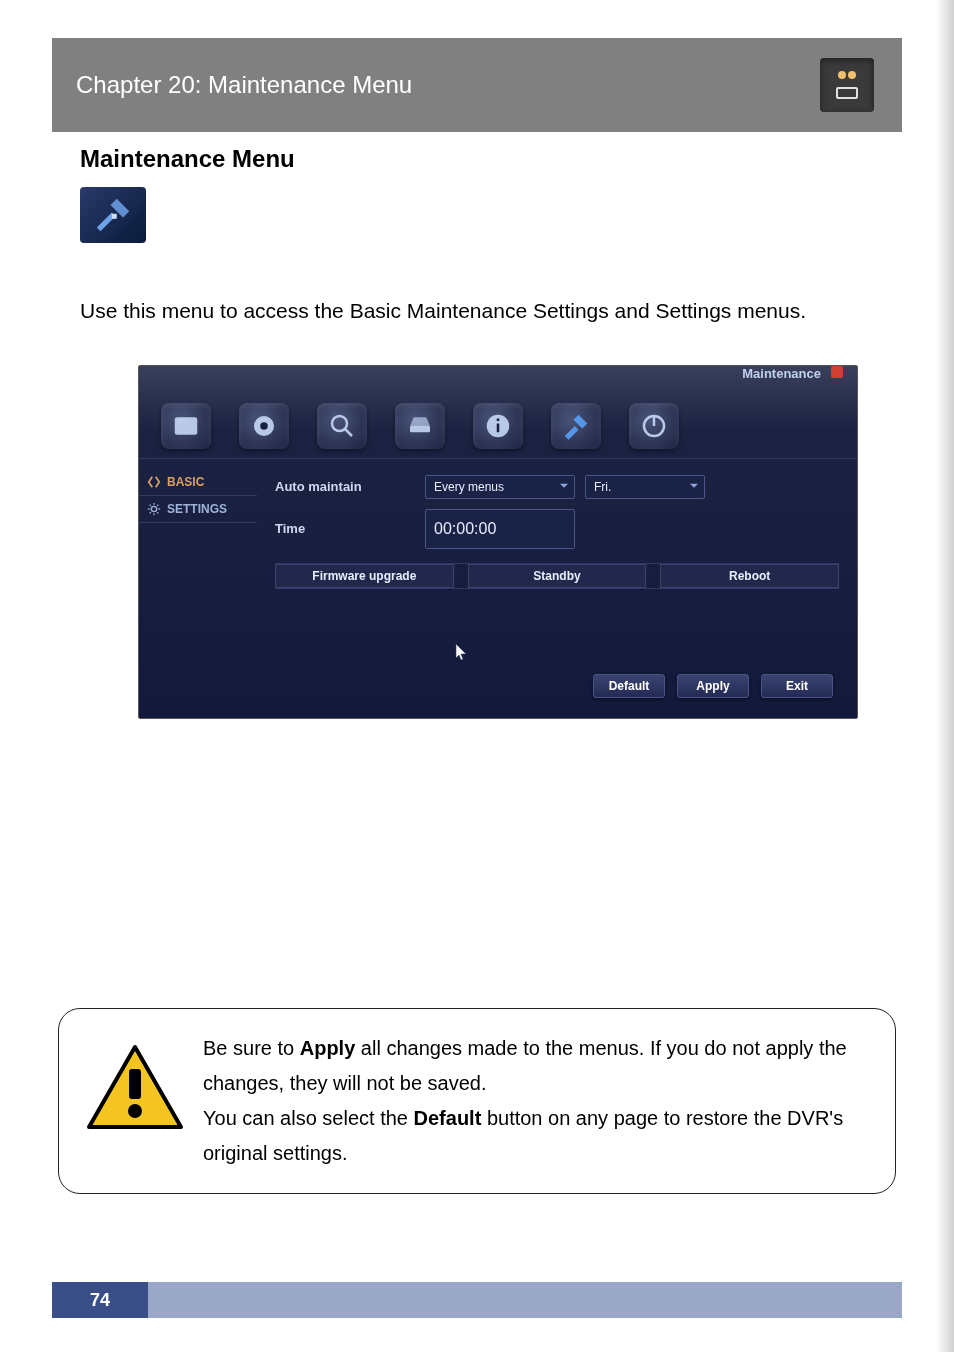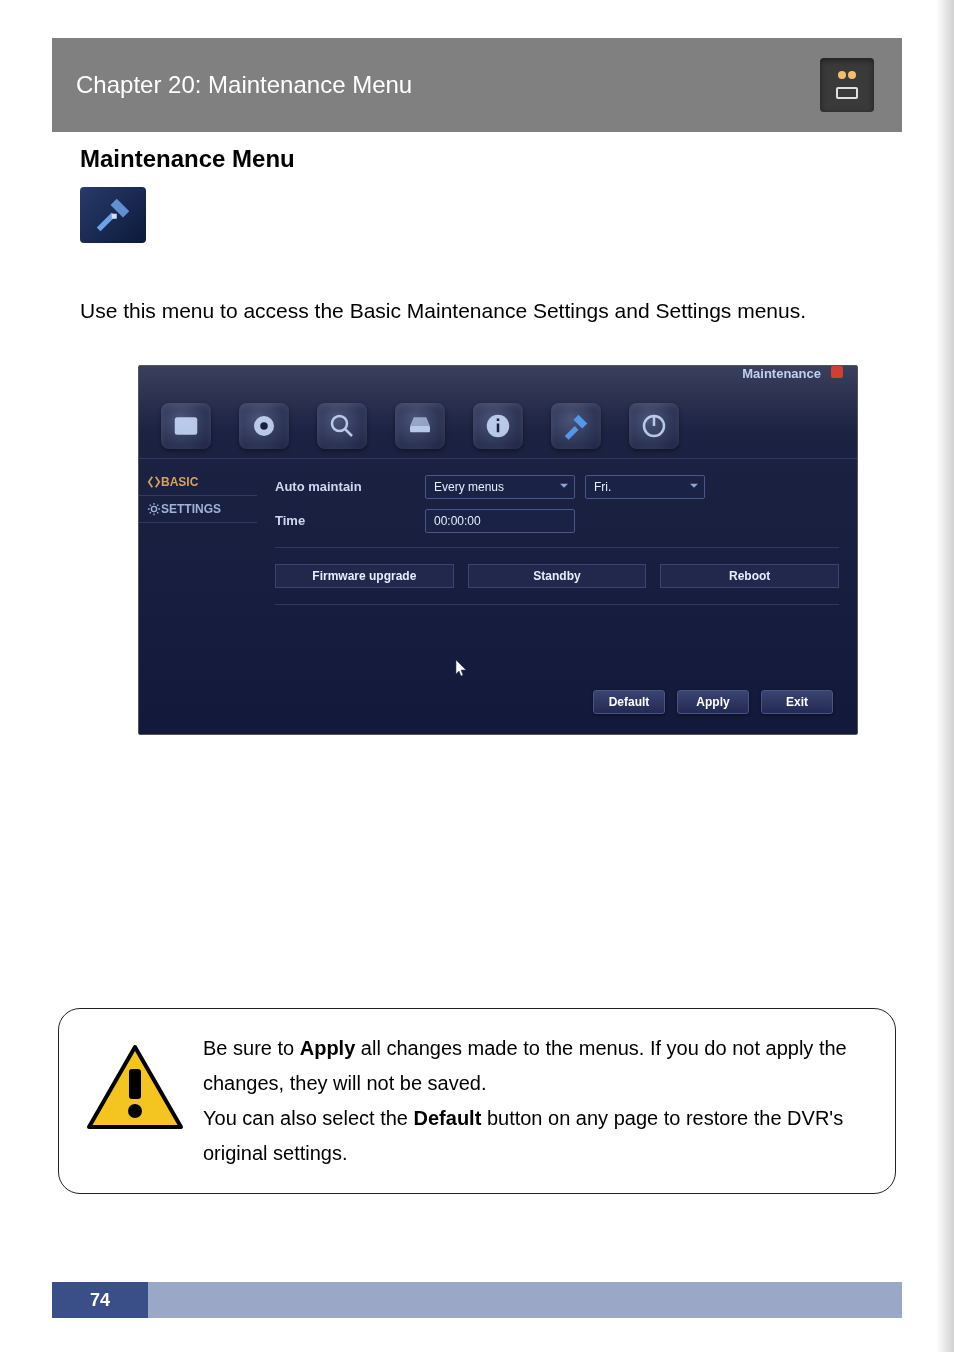--- a/index.html
+++ b/index.html
@@ -70,46 +70,46 @@
     box-shadow: inset 0 2px 6px rgba(255,255,255,0.12), 0 2px 4px rgba(0,0,0,0.4);
     display:flex;align-items:center;justify-content:center;
   }
   .tab-icon svg{width:30px;height:30px;fill:#cfe0ff;opacity:.85;}
   .tab-icon.selected svg{fill:#5aa5ff;}
   .dvr-body { display:flex; border-top:1px solid #303860;}
   .dvr-side {
     width:118px; padding-top:10px;
   }
   .side-item {
-    display:flex; align-items:center; 
+    display:flex; align-items:center; gap:6px;
     color:#9fb2d8; font-size:12px; font-weight:bold;
     padding:6px 10px 6px 8px; border-bottom:1px solid rgba(120,140,190,0.25);
   }
   .side-item.active{color:#d8a060;}
   .side-item svg{width:14px;height:14px;fill:currentColor;}
   .dvr-main { flex:1; padding:16px 18px 12px 18px; }
   .row { display:flex; align-items:center; gap:10px; margin-bottom:10px; }
   .lbl { width:140px; color:#cfd8f0; font-weight:bold; font-size:13px; }
   .dd {
     height:24px; flex:0 0 150px;
     background:#1a2246; border:1px solid #4a5688; border-radius:2px;
     color:#e6eeff; font-size:12px; padding:0 22px 0 8px;
     display:flex; align-items:center; position:relative;
   }
   .dd::after{
     content:""; position:absolute; right:6px; top:50%; transform:translateY(-40%);
     border:4px solid transparent; border-top-color:#8fa4d8;
   }
   .txt {
-    height:24px; flex:0 0 150px;
+    height:40px; flex:0 0 150px;
     background:#1a2246; border:1px solid #4a5688; border-radius:2px;
-    color:#e6eeff; font-size:12px; padding:0 8px;
+    color:#e6eeff; font-size:16px; padding:0 8px;
     display:flex; align-items:center;
   }
-  .btn-row{display:flex; gap:14px; margin-top:14px; border-top:1px solid #303860; border-bottom:1px solid #303860; padding:16px 0;}
+  .btn-row{display:flex; gap:14px; margin-top:14px; border-top:1px solid #303860; border-bottom:1px solid #303860; padding:0 0;}
   .flatbtn{
     flex:1; height:24px; display:flex;align-items:center;justify-content:center;
     background:#22284c; border:1px solid #3a4470; color:#e6eeff;
     font-size:12px; font-weight:bold;
   }
   .cursor-arrow{margin:54px 0 10px 180px; color:#eef4ff; font-size:14px;}
   .foot-row{display:flex; justify-content:flex-end; gap:12px; padding:0 6px;}
   .pillbtn{
     min-width:72px; height:24px; border-radius:3px;
     background: linear-gradient(180deg,#3a4470,#232a54);

